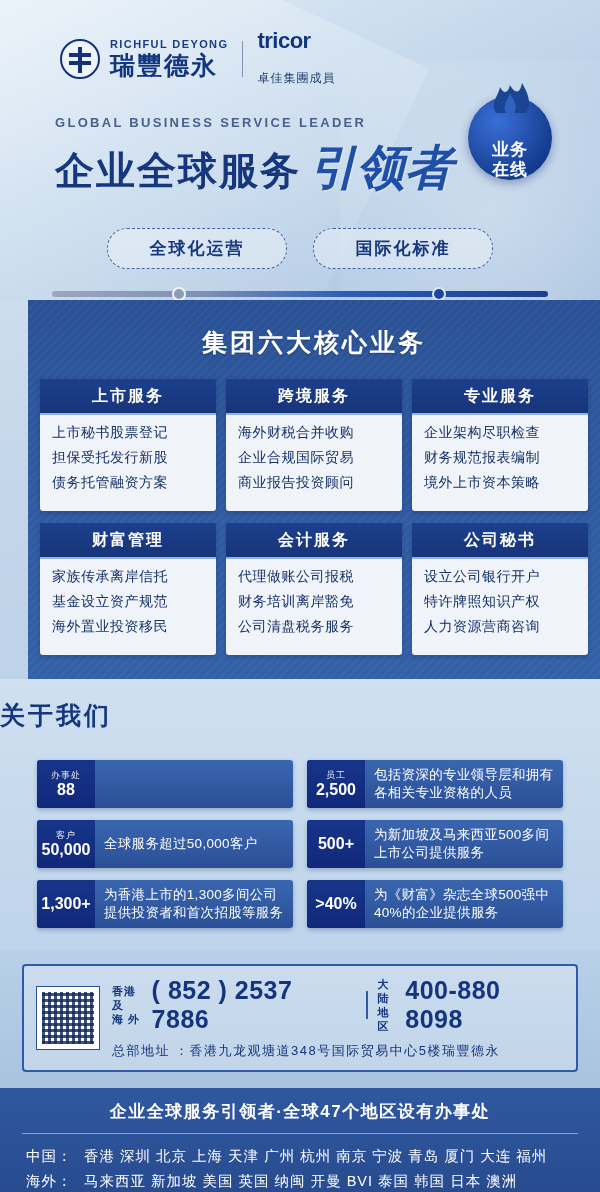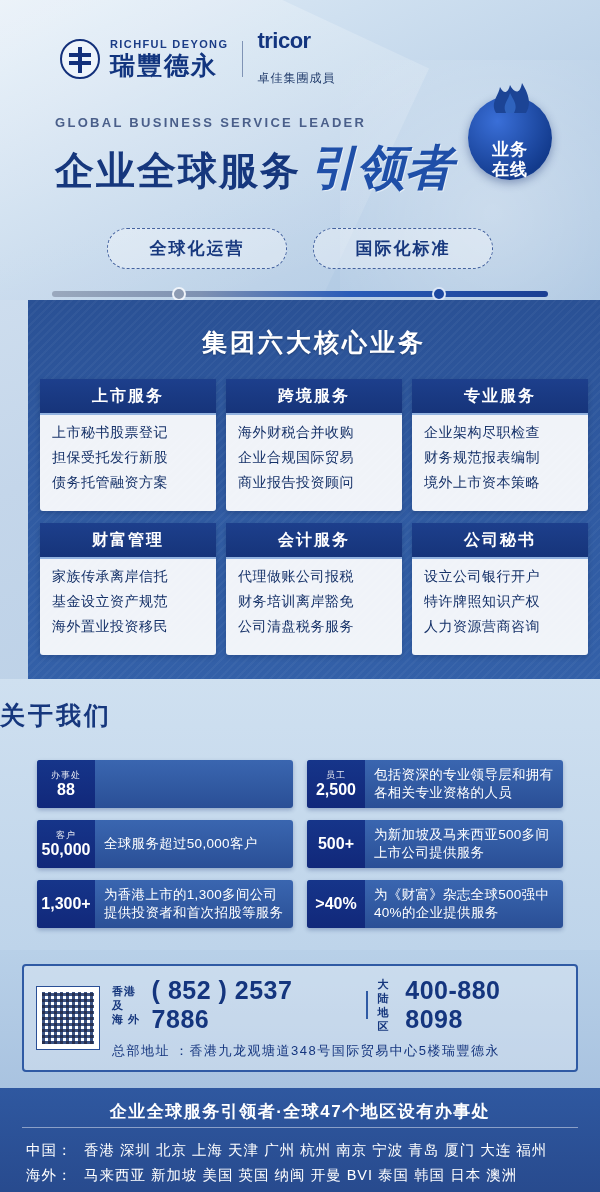--- a/index.html
+++ b/index.html
@@ -234,21 +234,21 @@
   .addr { margin-top:8px; font-size:13px; color:#14357e; letter-spacing:1.5px; border-top:0; }
 
   
   .footer {
     background: linear-gradient(180deg,#2f58a0,#27498c);
     padding: 12px 0 16px;
     color:#fff;
   }
   .footer-title {
     text-align:center; font-size:17px; font-weight:bold; letter-spacing:1.5px;
-    padding-bottom: 4px; margin: 0 22px 10px;
+    padding-bottom: 10px; margin: 0 22px 10px;
     border-bottom: 1px solid rgba(255,255,255,.45);
   }
   .footer-row { display:flex; padding: 3px 26px; font-size:14.5px; letter-spacing:1px;}
   .footer-row .lab { width: 58px; flex:none; }
   .footer-row .cities { flex:1; line-height:19px; }
 </style>
 </head>
 <body>
 
 <div class="page">

